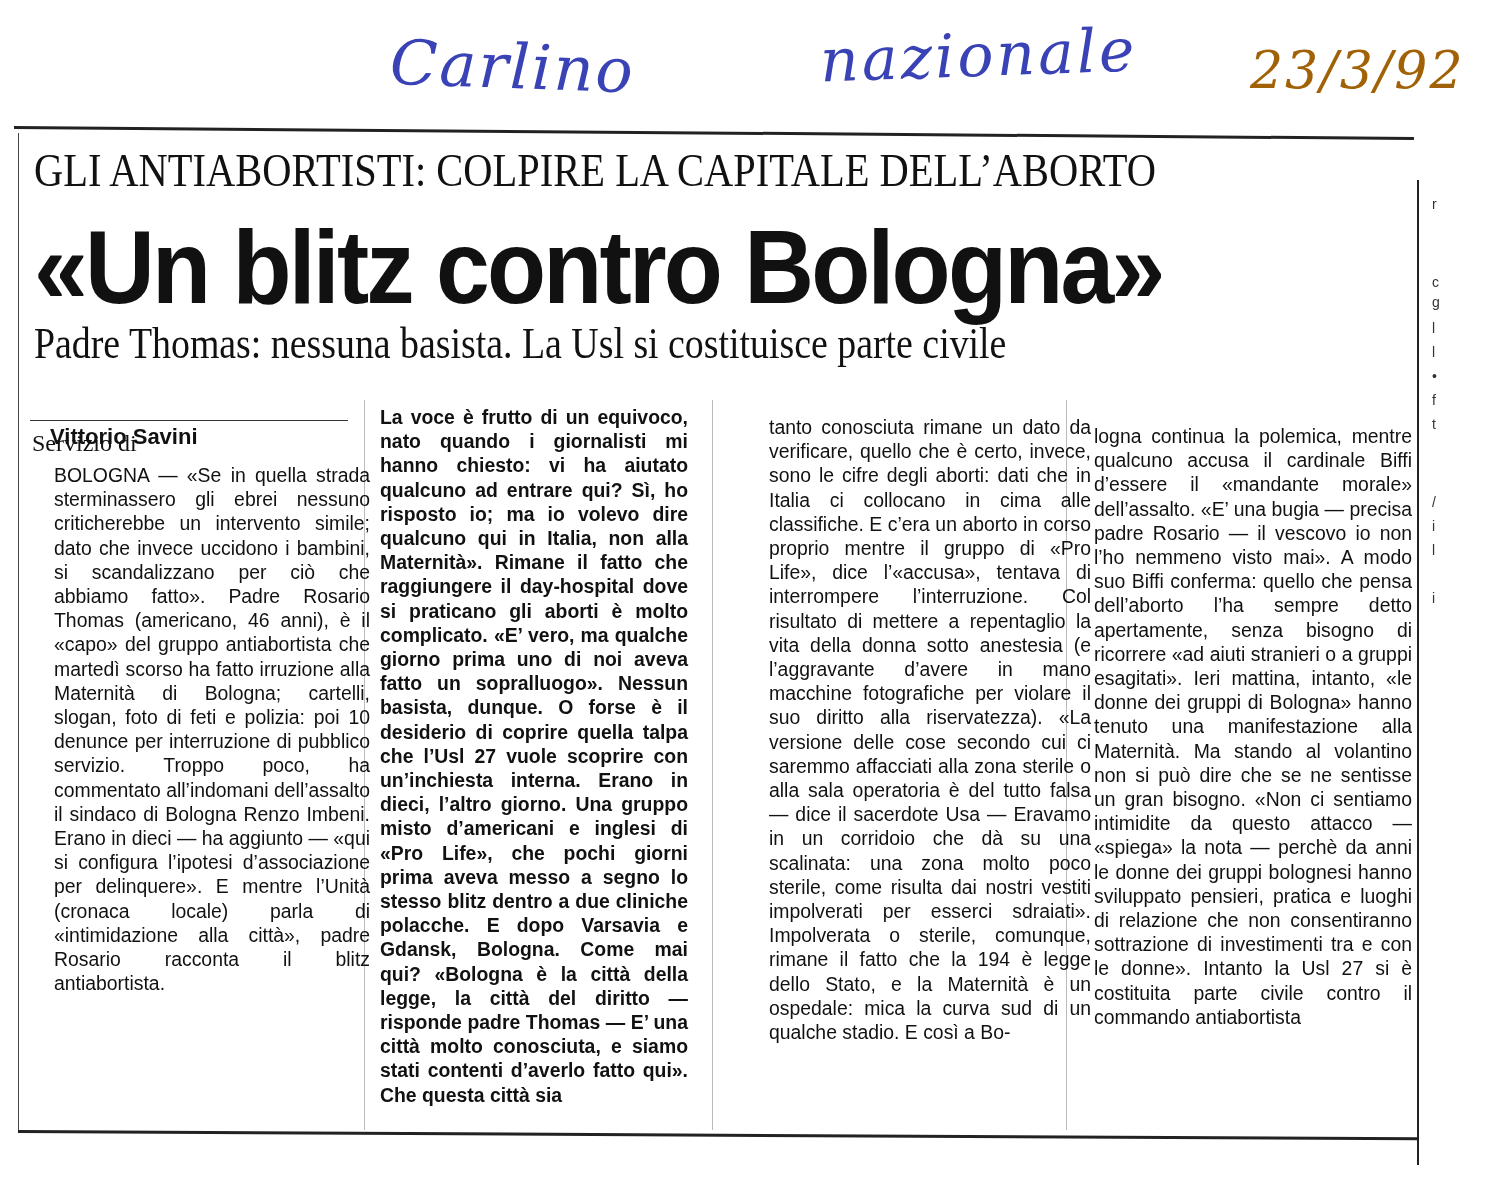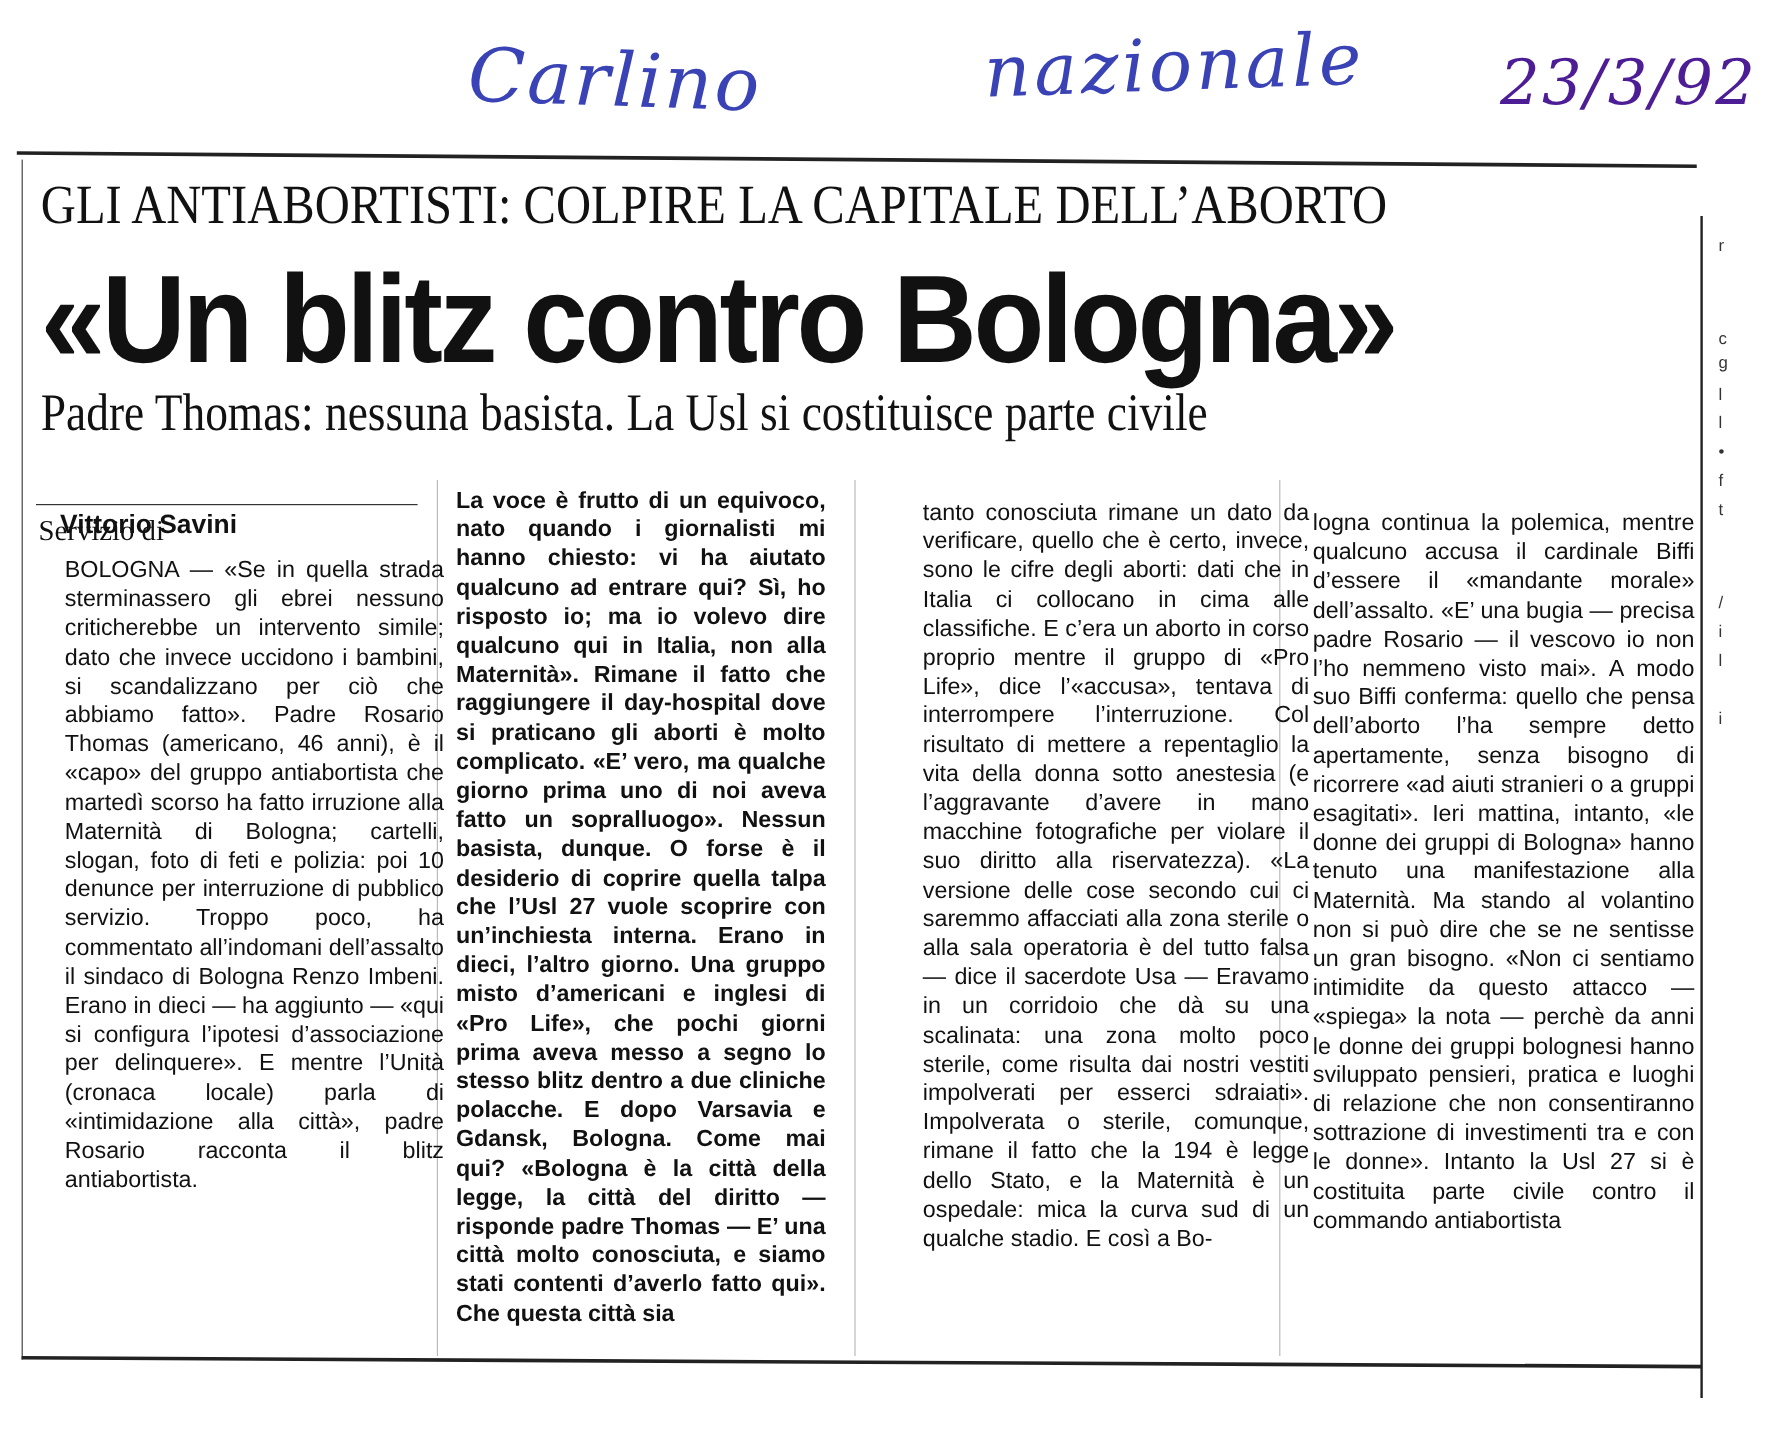--- a/index.html
+++ b/index.html
@@ -1,20 +1,20 @@
 <!DOCTYPE html>
 <html><head>
 <meta charset="utf-8">
 <style>
   html, body { margin:0; padding:0; background:#ffffff; }
   body { width:1493px; height:1196px; position:relative; overflow:hidden; color:#111; }
   .handwriting { position:absolute; font-family:"DejaVu Serif", serif; font-style:italic; color:#3a43b5; }
   .hw-paper { left:390px; top:30px; font-size:62px; letter-spacing:2px; transform:rotate(2deg); }
   .hw-edition { left:820px; top:20px; font-size:60px; letter-spacing:3px; transform:rotate(-2deg); }
-  .hw-date { left:1250px; top:40px; font-size:52px; color:#4c1d95; font-style:italic; letter-spacing:2px; }
+  .hw-date { left:1250px; top:40px; font-size:52px; color:#a16207; font-style:italic; letter-spacing:2px; }
   .top-rule { position:absolute; left:14px; top:126px; width:1400px; height:3px; background:#222; transform:rotate(0.45deg); transform-origin:left; }
   .right-rule { position:absolute; left:1417px; top:180px; width:2px; height:985px; background:#222; }
   .left-rule { position:absolute; left:18px; top:133px; width:1px; height:1000px; background:#444; }
   .bottom-rule { position:absolute; left:18px; top:1130px; width:1400px; height:3px; background:#222; transform:rotate(0.3deg); transform-origin:left; }
   .kicker { position:absolute; left:34px; top:144px; font-family:"Liberation Serif", serif; font-size:46px; letter-spacing:0px; transform:scaleX(0.88); transform-origin:left; white-space:nowrap; }
   .headline { position:absolute; left:34px; top:208px; font-family:"Liberation Sans", sans-serif; font-weight:bold; font-size:104px; letter-spacing:-3px; transform:scaleX(0.93); transform-origin:left; white-space:nowrap; }
   .subhead { position:absolute; left:34px; top:318px; font-family:"Liberation Serif", serif; font-size:44px; transform:scaleX(0.86); transform-origin:left; white-space:nowrap; }
   .byline-intro { position:absolute; left:32px; top:388px; font-family:"Liberation Serif", serif; font-size:24px;margin-top:42px; }
   .byline-rule { position:absolute; left:30px; top:420px; width:318px; height:1px; background:#333; }
   .byline-name { position:absolute; left:30px; top:424px; font-family:"Liberation Sans", sans-serif; font-weight:bold; font-size:22px;margin-left:20px; }

